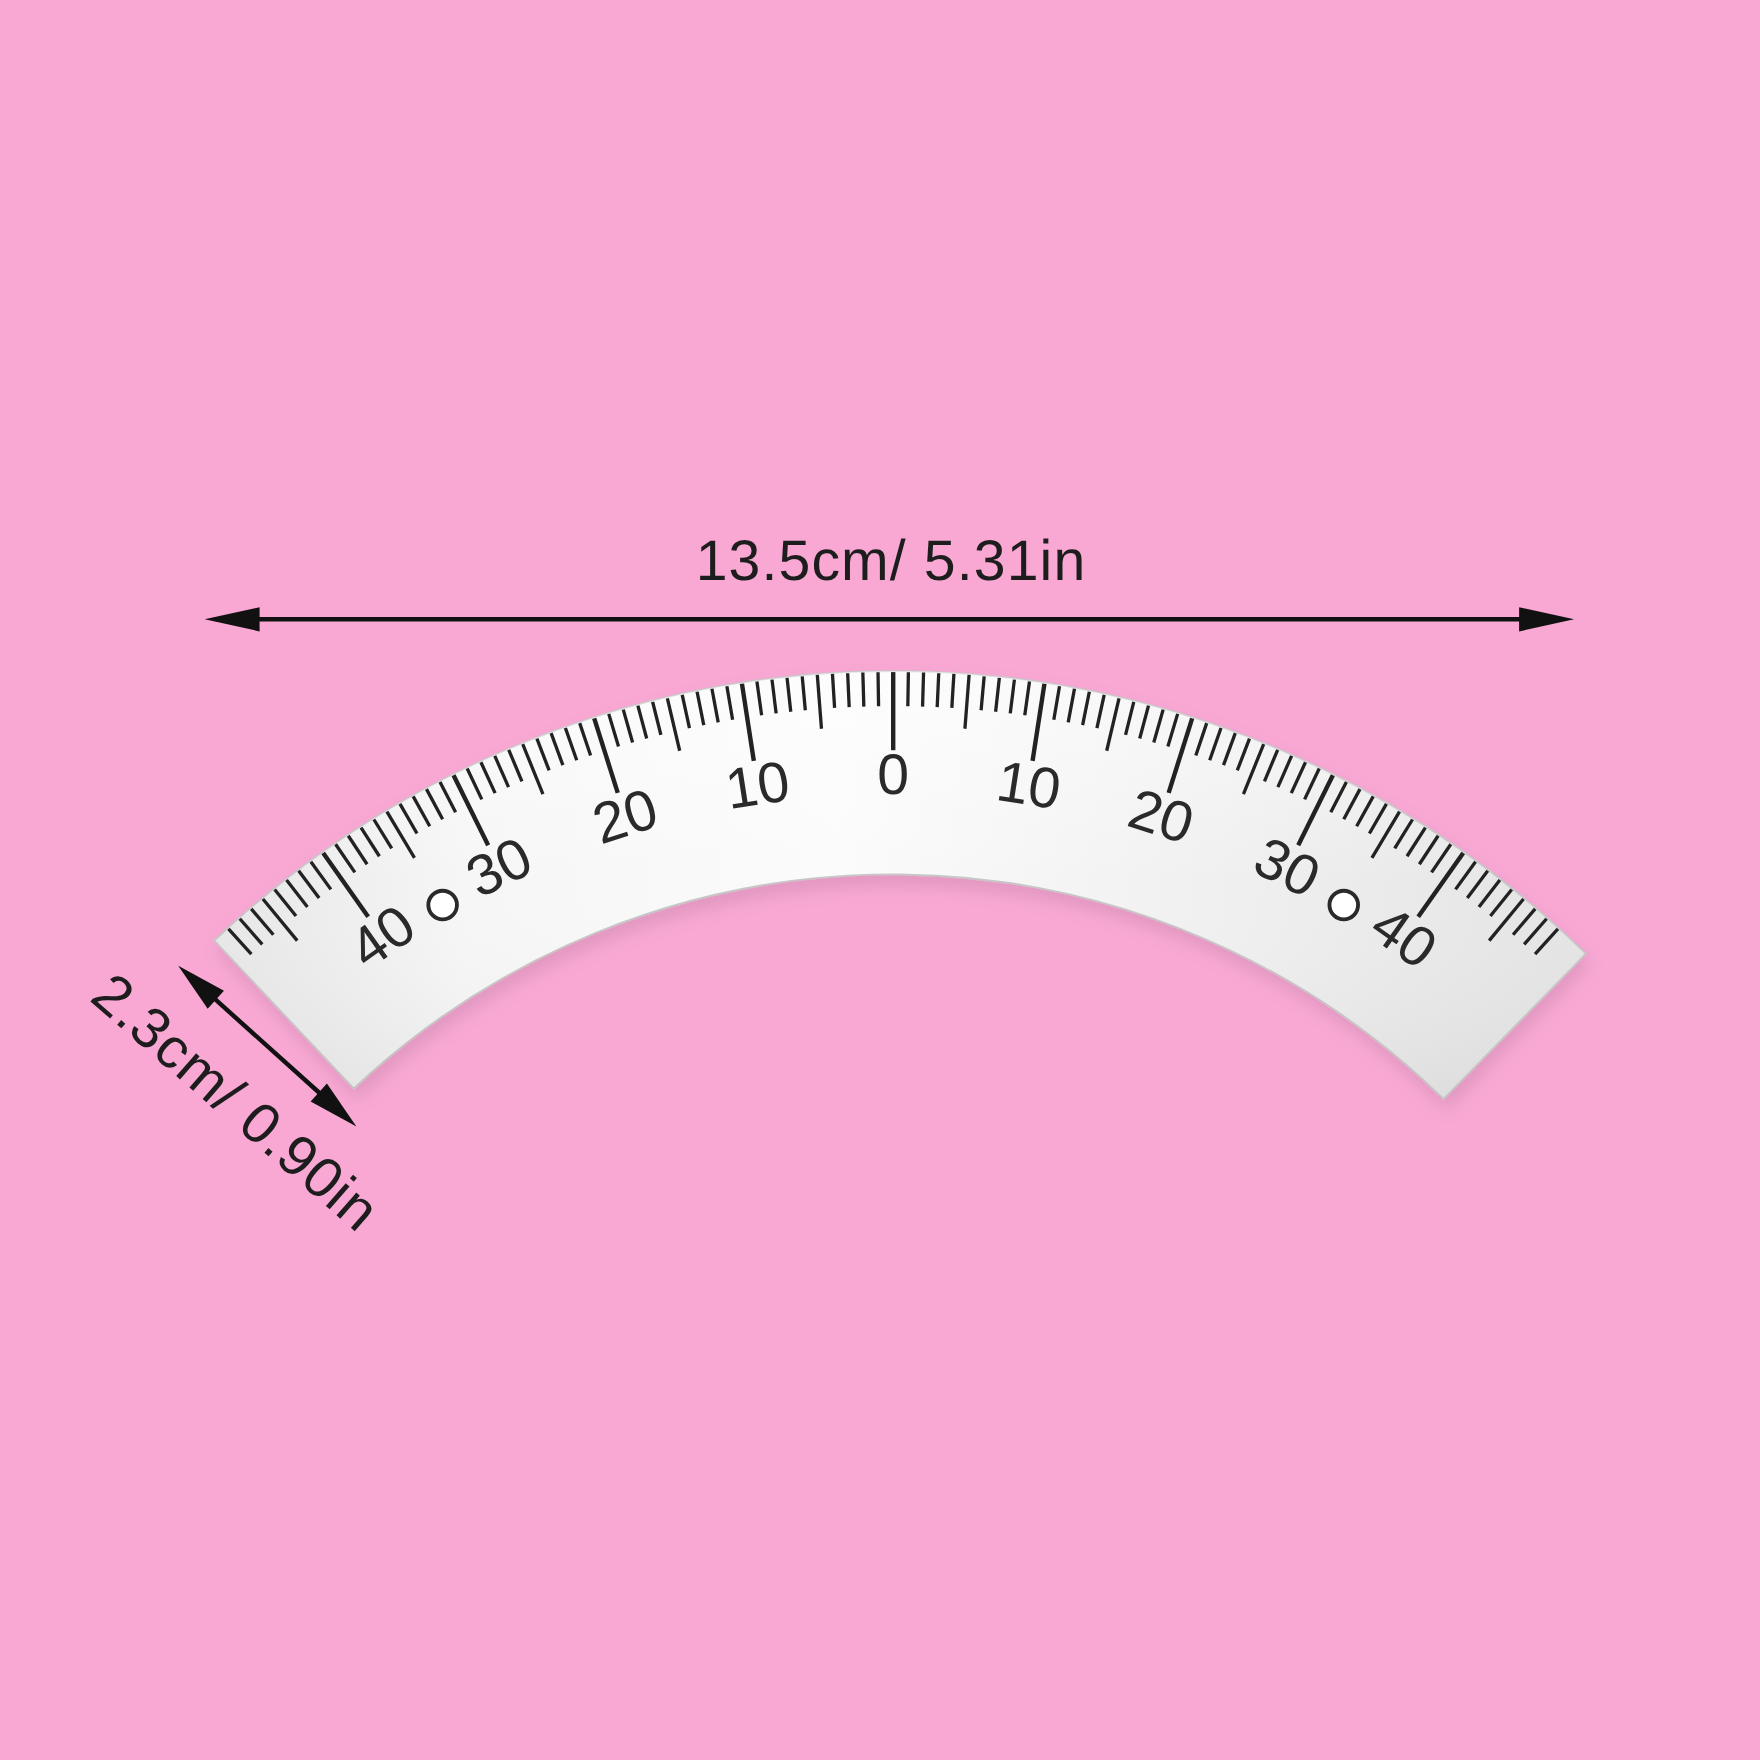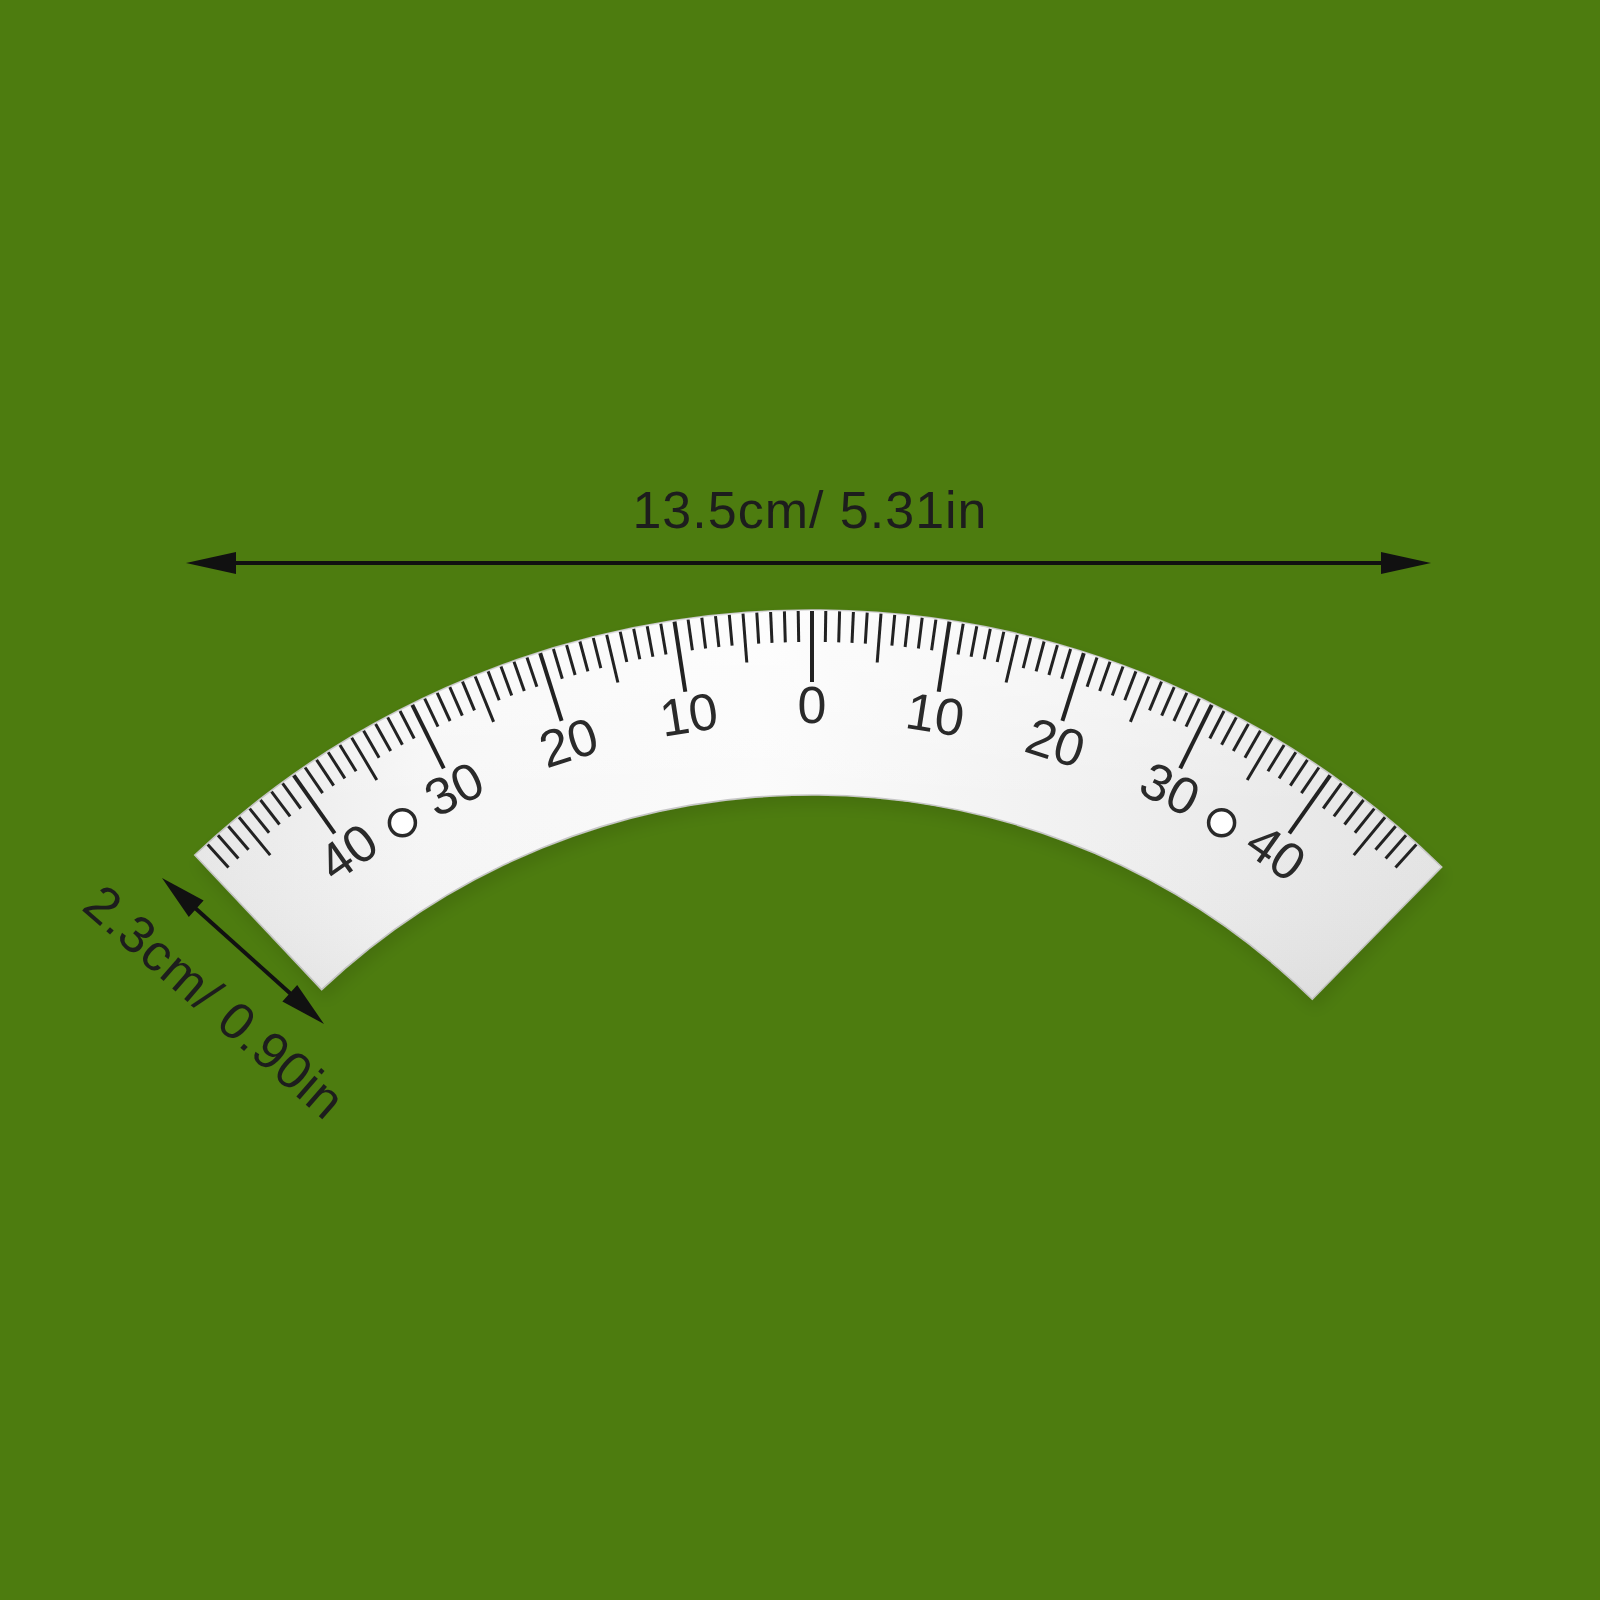--- a/index.html
+++ b/index.html
@@ -1,19 +1,19 @@
 <!DOCTYPE html>
 <html><head>
 <meta charset="utf-8">
 <style>
   html,body{margin:0;padding:0;background:#fff;}
   .canvas{
     position:relative;
     width:1600px;height:1600px;
-    background:#4d7c0f;
+    background:#f9a8d4;
     overflow:hidden;
     font-family:"Liberation Sans", sans-serif;
   }
   .length-label{
     position:absolute;
     left:10px; top:480px; width:1600px;
     text-align:center;
     font-size:52px;
     letter-spacing:1px;
     color:#1d1d1d;

